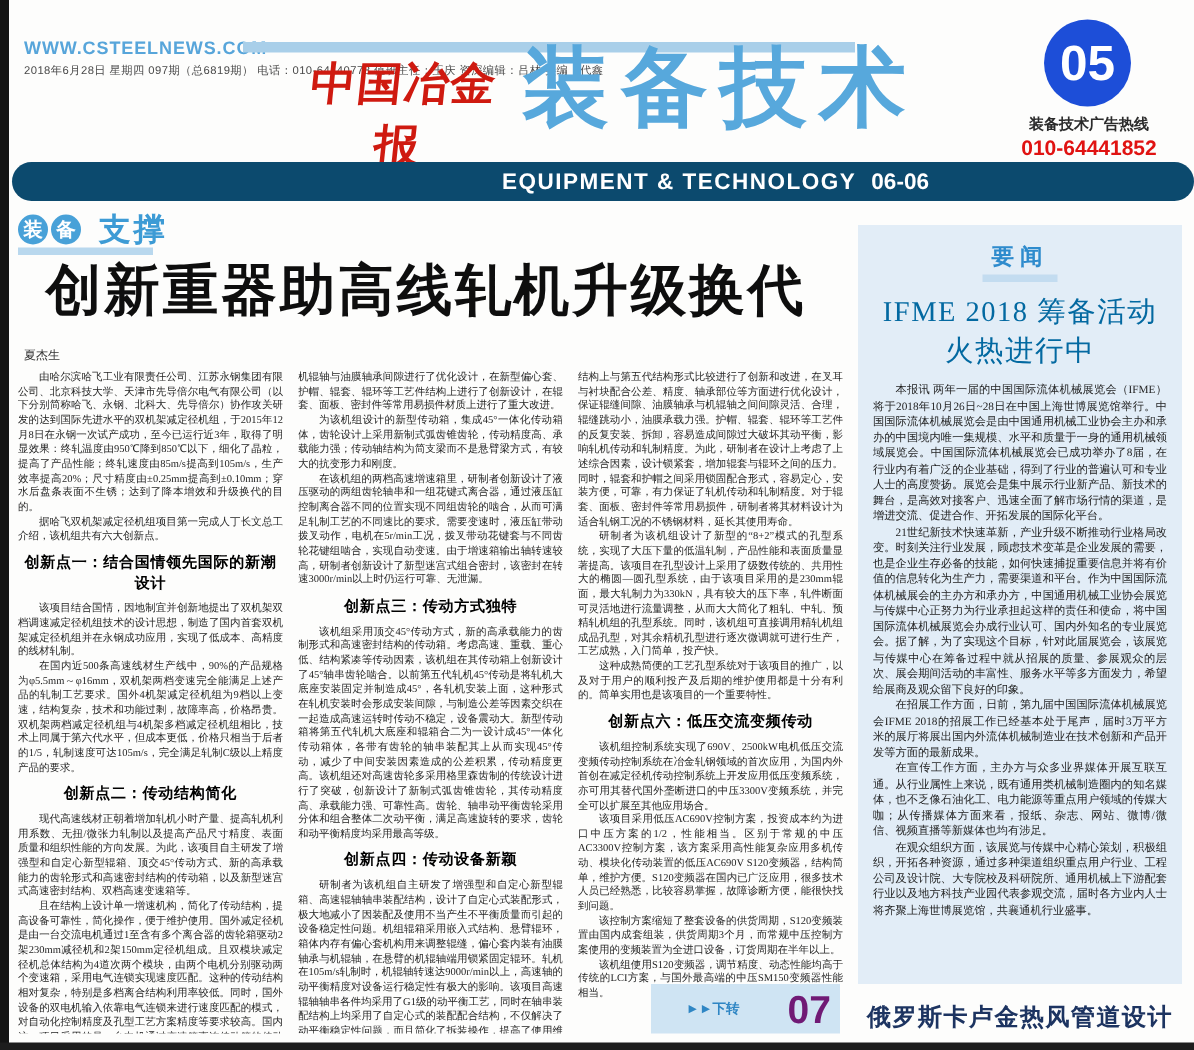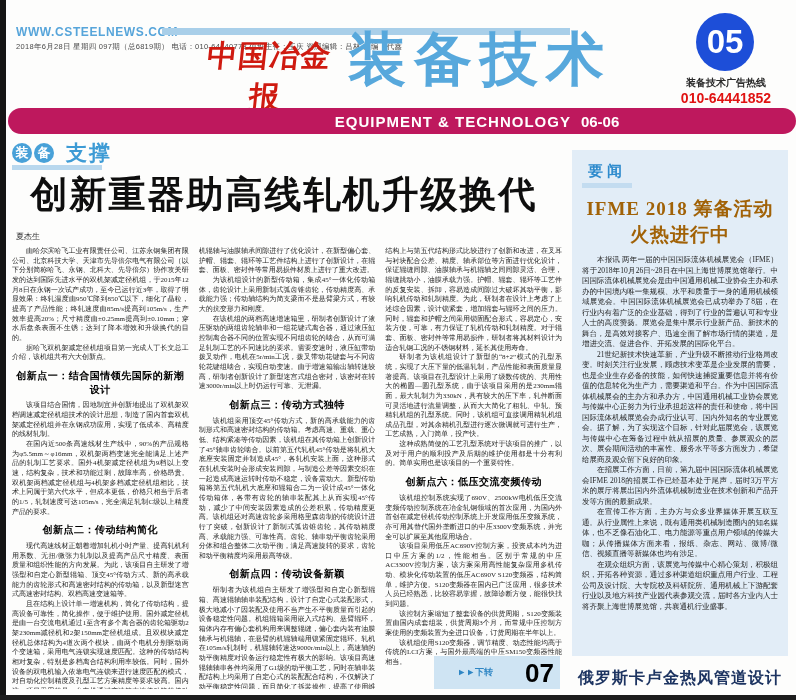--- a/index.html
+++ b/index.html
@@ -23,21 +23,21 @@
                  font-weight:bold;font-size:58px;color:#57a8dc;letter-spacing:8px;line-height:1;}
 
   .badge-circle{position:absolute;top:13px;left:696px;width:58px;height:58px;border-radius:50%;
                 background:#1d4ed8;color:#fff;display:flex;align-items:center;justify-content:center;
                 font-family:"Liberation Sans",sans-serif;font-weight:bold;font-size:33px;}
   .hotline-label{position:absolute;top:76px;left:660px;width:132px;text-align:center;
                  font-family:"Liberation Sans",sans-serif;font-weight:bold;font-size:10px;color:#2b2b2b;}
   .hotline-number{position:absolute;top:90px;left:660px;width:132px;text-align:center;
                   font-family:"Liberation Sans",sans-serif;font-weight:bold;font-size:14px;color:#e01312;}
 
-  .section-bar{position:absolute;top:108px;left:8px;width:788px;height:26px;background:#be185d;
+  .section-bar{position:absolute;top:108px;left:8px;width:788px;height:26px;background:#0c4a6e;
                display:flex;align-items:center;justify-content:center;padding-left:150px;box-sizing:border-box;border-radius:13px;}
   .section-bar .en{color:#fff;font-family:"Liberation Sans",sans-serif;font-weight:bold;
                    font-size:15px;letter-spacing:1px;}
   .section-bar .pg{color:#fff;font-family:"Liberation Sans",sans-serif;font-weight:bold;
                    font-size:15px;margin-left:10px;}
 
   
   .kicker{position:absolute;top:139px;left:12px;display:flex;align-items:center;}
   .kicker-circle{width:20px;height:20px;border-radius:50%;background:#48a1d8;color:#fff;
                  display:inline-flex;align-items:center;justify-content:center;
@@ -56,29 +56,29 @@
   .col{width:177px;overflow:hidden;text-align:justify;font-size:7px;line-height:1.38;color:#1f1f1f;}
   .body-p{text-indent:2em;margin:0;}
   .body-p.noindent{text-indent:0;}
   .col-head{text-align:center;font-weight:bold;font-size:10px;margin:6px 0 5px;letter-spacing:.5px;color:#000;}
 
   .continuation{position:absolute;left:434px;top:656px;width:126px;height:33px;background:#cfe4f3;
                 display:flex;align-items:center;justify-content:flex-end;padding-right:6px;box-sizing:border-box;gap:28px;}
   .cont-arrows{font-family:"Liberation Sans",sans-serif;font-weight:bold;font-size:9px;
                color:#2f86c4;margin-right:4px;}
   .cont-page{font-family:"Liberation Sans",sans-serif;font-weight:bold;font-size:26px;
-             color:#000000;line-height:1;}
+             color:#701a75;line-height:1;}
 
   
   .sidebar{position:absolute;left:572px;top:150px;width:216px;height:506px;background:#e2edf7;
            box-sizing:border-box;padding:12px 10px 8px;overflow:hidden;}
-  .sidebar-label-wrap{margin-bottom:8px;}
+  .sidebar-label-wrap{text-align:center;margin-bottom:8px;}
   .sidebar-label{display:inline-block;color:#2e8bcd;font-weight:bold;font-size:15px;
                  letter-spacing:4px;padding:0 6px 2px;border-bottom:5px solid #c3dcf0;}
-  .sidebar-headline{text-align:center;font-weight:bold;font-size:19px;color:#a16207;
+  .sidebar-headline{text-align:center;font-weight:normal;font-size:19px;color:#0369a1;
                     line-height:1.35;margin:6px 0 8px;letter-spacing:1px;}
   .sidebar-body p{font-size:7.5px;line-height:1.4;text-align:justify;text-indent:2em;margin:0;color:#1f1f1f;}
   .sidebar-bottom-headline{position:absolute;left:572px;top:668px;width:216px;text-align:center;
                            font-weight:bold;font-size:16px;color:#1d3461;letter-spacing:1px;}
 </style>
 </head>
 <body>
 
 <div class="scan-edge-left"></div>
 <div class="scan-edge-bottom"></div>

